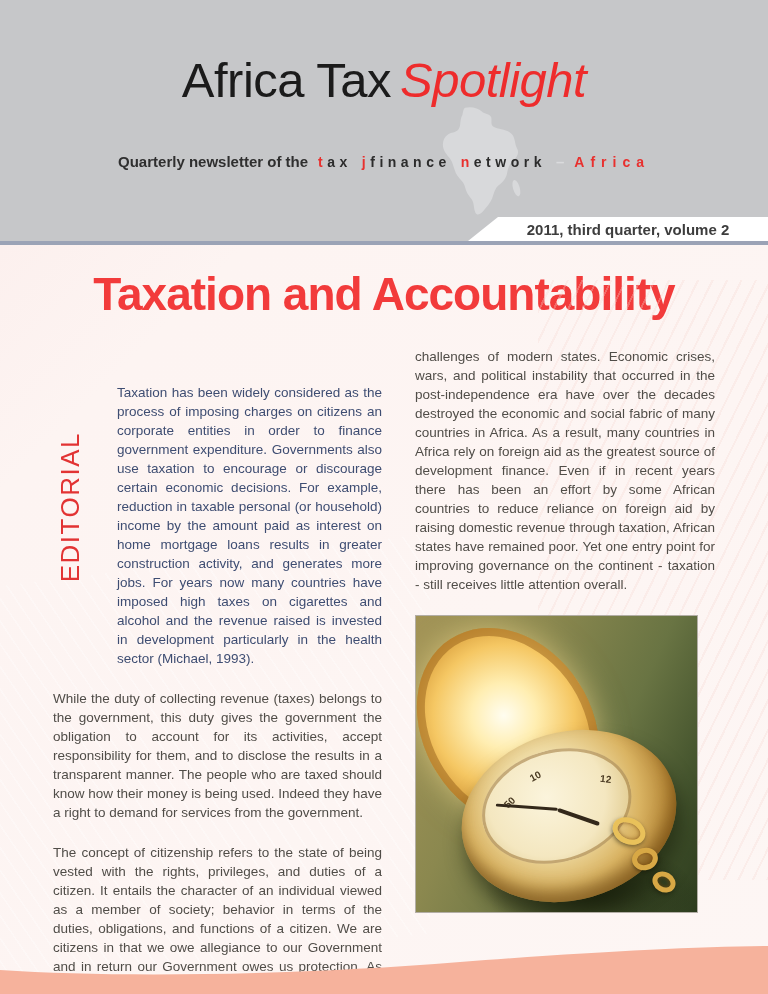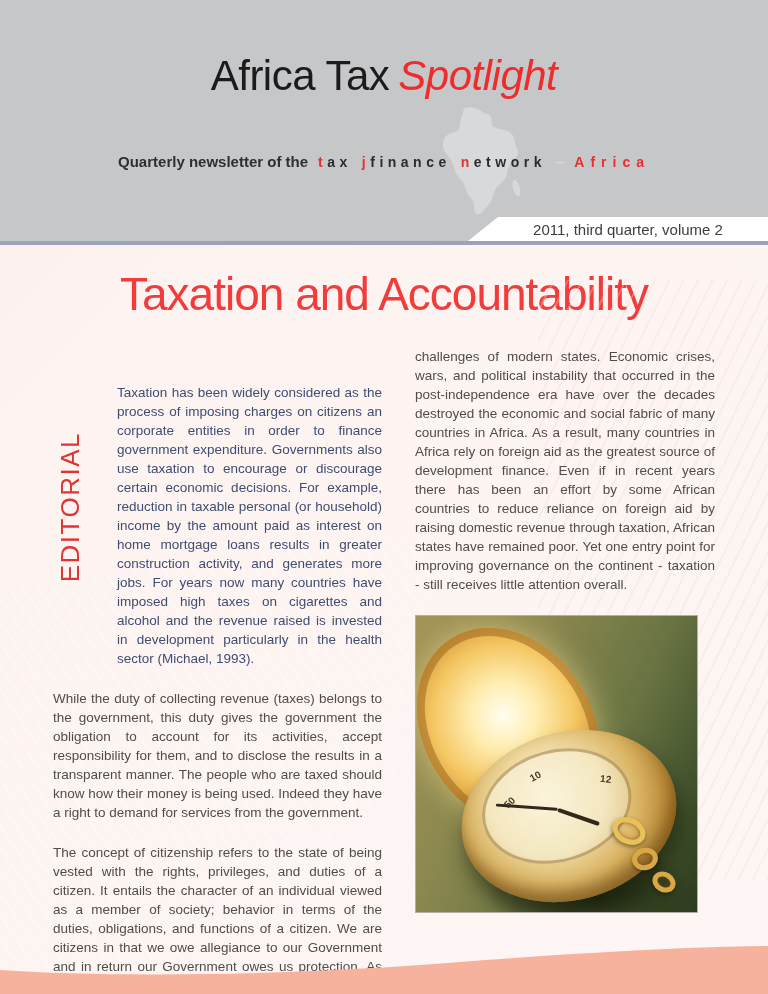--- a/index.html
+++ b/index.html
@@ -10,58 +10,58 @@
     background:linear-gradient(135deg,#fbecea 0%, #fdf4f2 28%, #fdf6f4 100%);
   }
 
   
   .masthead {
     position:relative; width:768px; height:245px;
     background:#c6c7c9; border-bottom:4px solid #9ba3b6;
   }
   .masthead-title {
     position:absolute; top:52px; left:0; width:100%; text-align:center;
-    font-size:42px; letter-spacing:-0.5px; color:#1b1b1b; white-space:nowrap;
+    font-size:49px; letter-spacing:-0.5px; color:#1b1b1b; white-space:nowrap;
   }
   .masthead-title .red-it { color:#ee2c2c; font-style:italic; margin-left:9px; }
   .africa-map {
     position:absolute; left:430px; top:106px; width:100px; height:112px; opacity:1;
   }
   .subtitle {
     position:absolute; top:153px; left:0; width:100%; text-align:center;
     font-size:15px; color:#2f2f2f; white-space:nowrap;
   }
   .subtitle .prefix { letter-spacing:0; margin-right:10px; font-weight:700; }
   .tjn-word { letter-spacing:4.5px; font-weight:700; font-size:14px; color:#2c2c2c; margin-right:10px;margin-top:28px; }
   .tjn-word .init { color:#e8302e; }
   .tjn-dash { color:#dadbdd; font-weight:700; margin-right:10px; letter-spacing:0; }
   .tjn-region { letter-spacing:6px; font-weight:700; font-size:14px; color:#e8302e; }
   .issue-tab {
     position:absolute; right:0; bottom:0; width:300px; height:24px;
     background:#ffffff; clip-path:polygon(30px 0, 100% 0, 100% 100%, 0 100%);
     display:flex; align-items:center; justify-content:center;
   }
-  .issue-tab span { font-size:15px; font-weight:400; color:#3d3d3d; letter-spacing:0; padding-left:20px; }
+  .issue-tab span { font-size:15px; font-weight:700; color:#3d3d3d; letter-spacing:0; padding-left:20px; }
 
   
   .deco-left {
     position:absolute; left:-70px; bottom:30px; width:500px; height:400px;
     background:repeating-linear-gradient(58deg, rgba(255,255,255,.65) 0 1.5px, rgba(255,255,255,0) 1.5px 12px);
     opacity:.45; transform:skewY(-7deg); pointer-events:none;
   }
   .deco-right {
     position:absolute; right:-50px; top:280px; width:280px; height:600px;
     background:repeating-linear-gradient(116deg, rgba(246,216,210,.55) 0 2px, rgba(255,255,255,0) 2px 13px);
     opacity:.55; pointer-events:none;
   }
 
   
   .headline {
     margin:22px 0 0 0; text-align:center;
-    font-size:46px; font-weight:400; letter-spacing:-1px; color:#f23b3b; white-space:nowrap;
+    font-size:46px; font-weight:700; letter-spacing:-1px; color:#f23b3b; white-space:nowrap;
   }
   .columns {
     position:relative; display:flex; margin:26px 0 0 53px; width:662px; gap:33px;
   }
   .col-left  { width:329px; }
   .col-right { width:300px; }
   .body-par {
     margin:0 0 21px 0; font-size:13.5px; line-height:19px; text-align:justify; color:#504d48;
   }
   .editorial-row { display:flex; margin-bottom:21px; }

